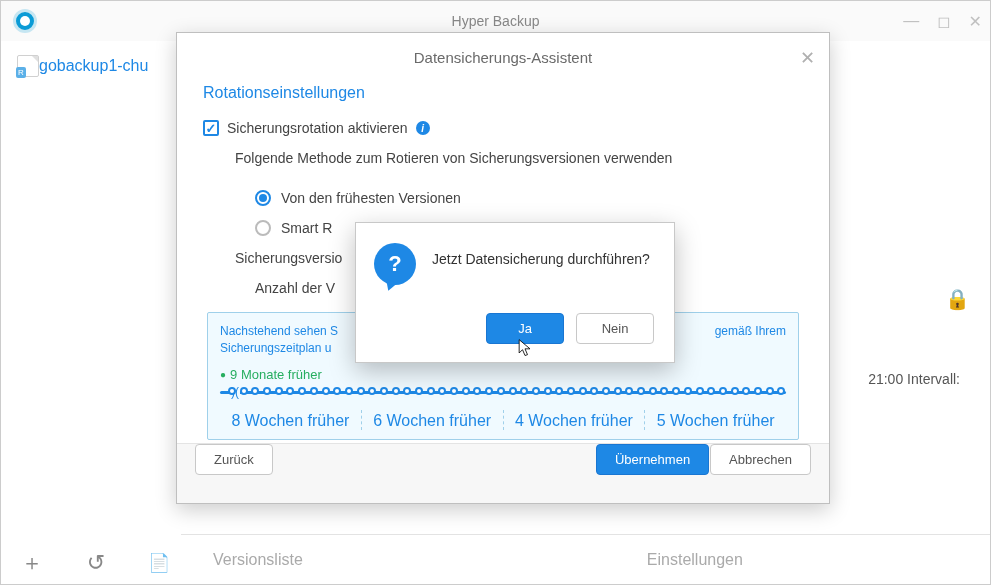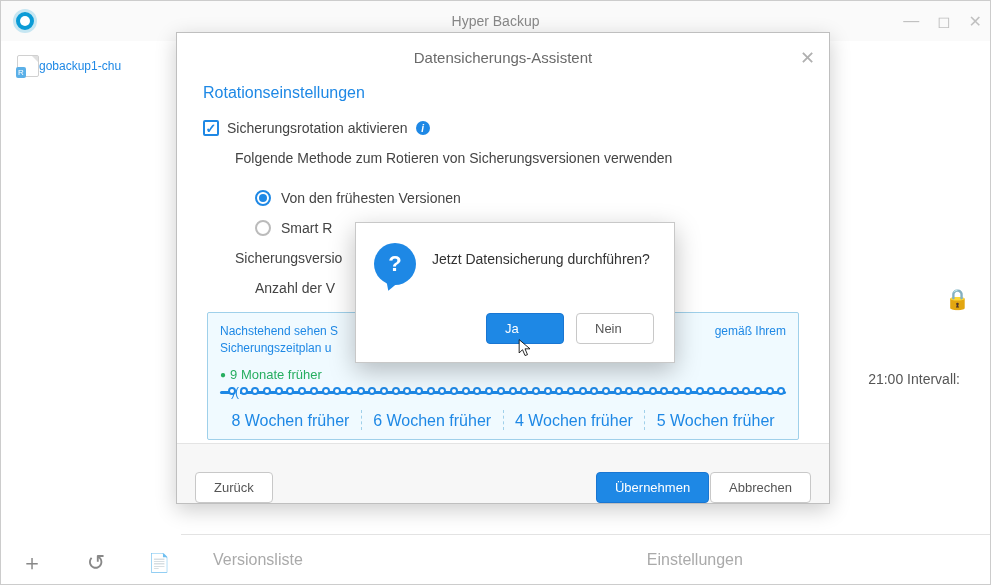--- a/index.html
+++ b/index.html
@@ -7,21 +7,21 @@
 
 
 .main-window { width: 991px; height: 585px; background: #fff; border: 1px solid #ccc; position: relative; }
 .titlebar { height: 40px; display: flex; align-items: center; padding: 0 12px; background: #fafafa; color: #888; font-size: 14px; position:relative; }
 .app-icon { width: 24px; height: 24px; background: #0a9bd6; border-radius: 50%; margin-right: 8px; display: inline-flex; align-items:center; justify-content:center; border:3px solid #c6e6f2; }
 .app-icon-inner{ width:10px;height:10px;border-radius:50%;background:#fff;}
 .titlebar-title{ position:absolute; left:50%; transform:translateX(-50%);text-align:right; }
 .titlebar-controls { position:absolute; right:8px; display:flex; gap:18px; color:#c0c0c0; font-size:16px; }
 
 .sidebar { position:absolute; left:0; top:40px; width:180px; height:520px; }
-.sidebar-item { display:flex; align-items:center; gap:0; padding:14px 16px; color:#1e88e5; font-size:12px; cursor:pointer;}
+.sidebar-item { display:flex; align-items:center; gap:0; padding:14px 16px; color:#1e88e5; font-size:16px; cursor:pointer;}
 .doc-icon { width:22px; height:22px; background:#fff; border:1px solid #d0d0d0; border-radius:2px; position:relative;}
 .doc-icon::after{content:"R"; position:absolute; left:-2px; bottom:-2px; background:#5bb0e8; color:#fff; font-size:8px; padding:1px 2px; border-radius:2px;}
 .doc-icon::before{content:""; position:absolute; right:0; top:0; width:0;height:0; border-left:6px solid transparent; border-top:6px solid #e0e0e0;}
 
 .right-info{ position:absolute; right:30px; top:370px; color:#555; font-size:14px;}
 
 .toolbar-icons{position:absolute; left:12px; bottom:6px; display:flex; gap:26px; align-items:center; color:#888;}
 .toolbar-icons .ico{ width:38px; height:30px; display:flex; align-items:center; justify-content:center; font-size:22px;}
 .panel-bottom{position:absolute; left:180px; right:0; bottom:0; height:50px; border-top:1px solid #e3e3e3; background:#fff; display:flex; align-items:center; padding:0 20px; gap:320px;}
 .ghost-btn{ color:#aaa; font-size:16px; padding:2px 12px;}
@@ -57,34 +57,34 @@
 .tl-line{ position:relative; height:18px; margin-top:2px;}
 .tl-track{ position:absolute; left:0; right:0; top:7px; height:3px; background:#1e88e5; border-radius:2px;}
 .tl-dots{ position:absolute; left:8px; right:0; top:3px; display:flex; justify-content:space-between;}
 .tl-dot{ width:8px; height:8px; border:2px solid #1e88e5; background:#fff; border-radius:50%;}
 .tl-break{ position:absolute; left:10px; top:1px; font-size:12px; color:#1e88e5; background:#f0faff; padding:0 1px;}
 .tl-labels{ display:flex; margin-top:8px; font-size:16px; color:#1e88e5;}
 .tl-labels span{ flex:1; text-align:center; border-left:1px dashed #9fd0ea; padding-top:2px;}
 .tl-labels span:first-child{border-left:none;}
 
 
-.wizard-footer{ position:absolute; left:0; right:0; bottom:0; height:60px; display:flex; align-items:flex-end; padding:0 18px; background:#f7f7f7; border-top:1px solid #e4e4e4;}
+.wizard-footer{ position:absolute; left:0; right:0; bottom:0; height:60px; display:flex; align-items:flex-start; padding:0 18px; background:#f7f7f7; border-top:1px solid #e4e4e4;}
 .btn{ padding:7px 18px; font-size:13px; border-radius:4px; cursor:pointer; }
 .btn-default{ background:#fff; border:1px solid #c8c8c8; color:#555;}
 .btn-primary{ background:#1e88e5; border:1px solid #1976d2; color:#fff;}
 .footer-right{ margin-left:auto; display:flex; gap:1px;}
 
 
 .confirm{ position:absolute; left:355px; top:222px; width:320px; background:#fff; border:1px solid #c8c8c8; box-shadow:0 8px 24px rgba(0,0,0,0.25); padding:20px 20px 18px 18px; }
 .confirm-body{ display:flex; gap:16px; align-items:flex-start; margin-bottom:28px;}
 .q-bubble{ width:42px; height:42px; background:#1e88e5; border-radius:50%; display:flex; align-items:center; justify-content:center; color:#fff; font-size:22px; font-weight:bold; position:relative; flex-shrink:0;}
 .q-bubble::after{ content:""; position:absolute; bottom:-6px; left:10px; width:0;height:0; border-left:6px solid transparent; border-right:6px solid transparent; border-top:10px solid #1e88e5; transform:rotate(20deg);}
 .confirm-text{ font-size:14px; color:#333; padding-top:8px;}
 .confirm-buttons{ display:flex; justify-content:flex-end; gap:12px;}
-.confirm .btn{ min-width:78px; text-align:left;}
+.confirm .btn{ min-width:78px; text-align:center;}
 
 .cursor-img{ position:absolute; left:516px; top:338px; font-size:18px; transform:rotate(0deg); pointer-events:none;}
 .cursor-img svg{ width:18px; height:20px;}
 </style>
 </head>
 <body>
 
 <div class="main-window">
   <div class="titlebar">
     <span class="app-icon">

